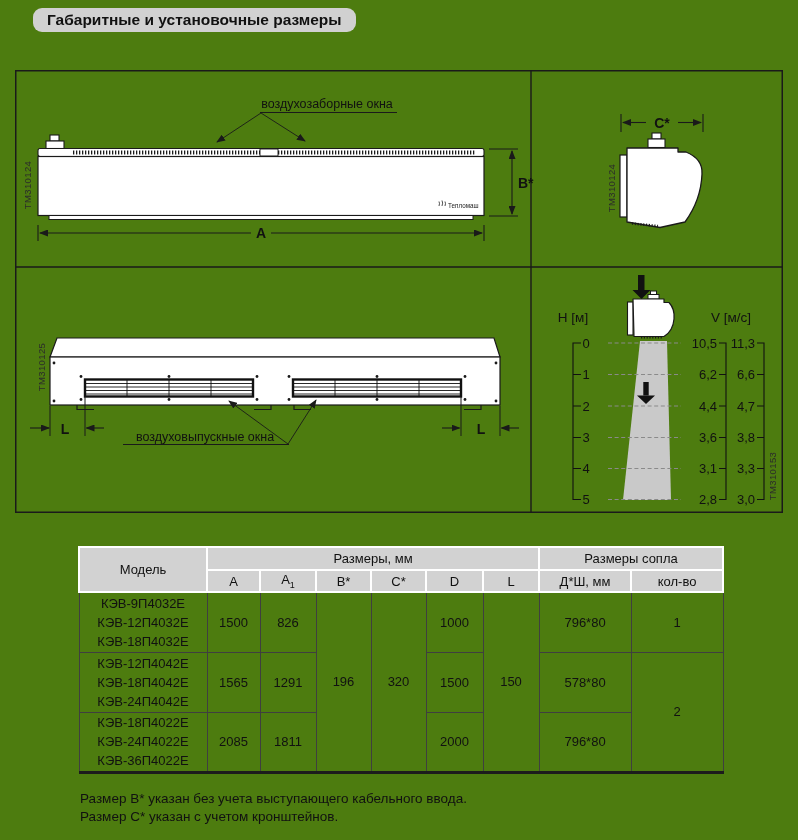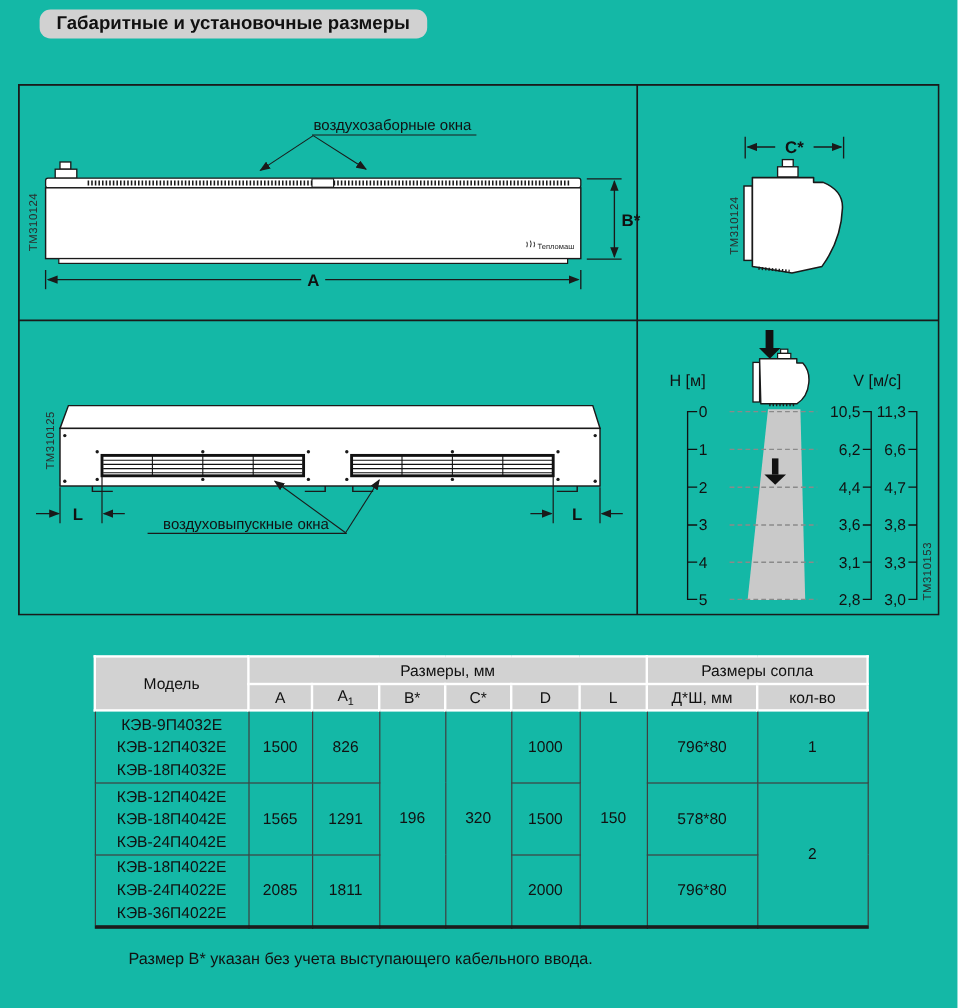--- a/index.html
+++ b/index.html
@@ -1,16 +1,16 @@
 <!DOCTYPE html>
 <html><head>
 <meta charset="utf-8">
 <style>
   html,body{margin:0;padding:0;background:#fff;}
-  .page{position:relative;width:798px;height:840px;background:#14b8a6;overflow:hidden;
+  .page{position:relative;width:798px;height:840px;background:#4d7c0f;overflow:hidden;
         font-family:"Liberation Sans",sans-serif;color:#111;}
   .title-pill{position:absolute;left:33px;top:8px;background:#d1d1d1;border-radius:9px;
         padding:3px 14px;font-size:15.5px;font-weight:bold;white-space:nowrap;}
   svg.draw{position:absolute;left:15px;top:70px;}
   svg text{font-family:"Liberation Sans",sans-serif;fill:#111;}
   .tm-code{font-size:9.5px;fill:#2b2b2b;letter-spacing:.4px;}
   .lbl{font-size:12.5px;}
   .dim{font-size:14px;font-weight:bold;}
   .chart-num{font-size:13px;}
   .axis-lbl{font-size:13.5px;}
@@ -24,21 +24,21 @@
   table.dims thead tr.h2 th{height:20px;}
   th.th-dsh{border-right:none;padding-left:14px;margin-left:18px;}
   th.th-qty{border-left:none;}
   table.dims td{border:1.5px solid #3f3f3f;text-align:center;vertical-align:middle;padding:0;}
   table.dims tbody tr{height:60px;padding-left:28px;}
   table.dims tbody tr.r1 td{border-top:2.5px solid #3f3f3f;}
   td.model{text-align:left;border-left:none;padding-left:5px;}
   td.model div{line-height:19px;}
   td.noright{border-right:none;}
   sub.idx{font-size:9px;}
-  .footnotes{position:absolute;left:80px;top:790px;font-size:13.5px;line-height:17.5px;margin-left:27px;}
+  .footnotes{position:absolute;left:80px;top:790px;font-size:13.5px;line-height:17.5px;}
 </style>
 </head>
 <body>
 
 <div class="page">
 
   <div class="title-pill">Габаритные и установочные размеры</div>
 
   <svg class="draw" width="768" height="443" viewBox="0 0 768 443">
     <defs>
@@ -293,15 +293,16 @@
         <td>2085</td>
         <td>1811</td>
         <td>2000</td>
         <td>796*80</td>
       </tr>
     </tbody>
   </table>
 
   <div class="footnotes">
     <div>Размер B* указан без учета выступающего кабельного ввода.</div>
+    <div>Размер C* указан с учетом кронштейнов.</div>
   </div>
 
 </div>
 
 </body></html>

